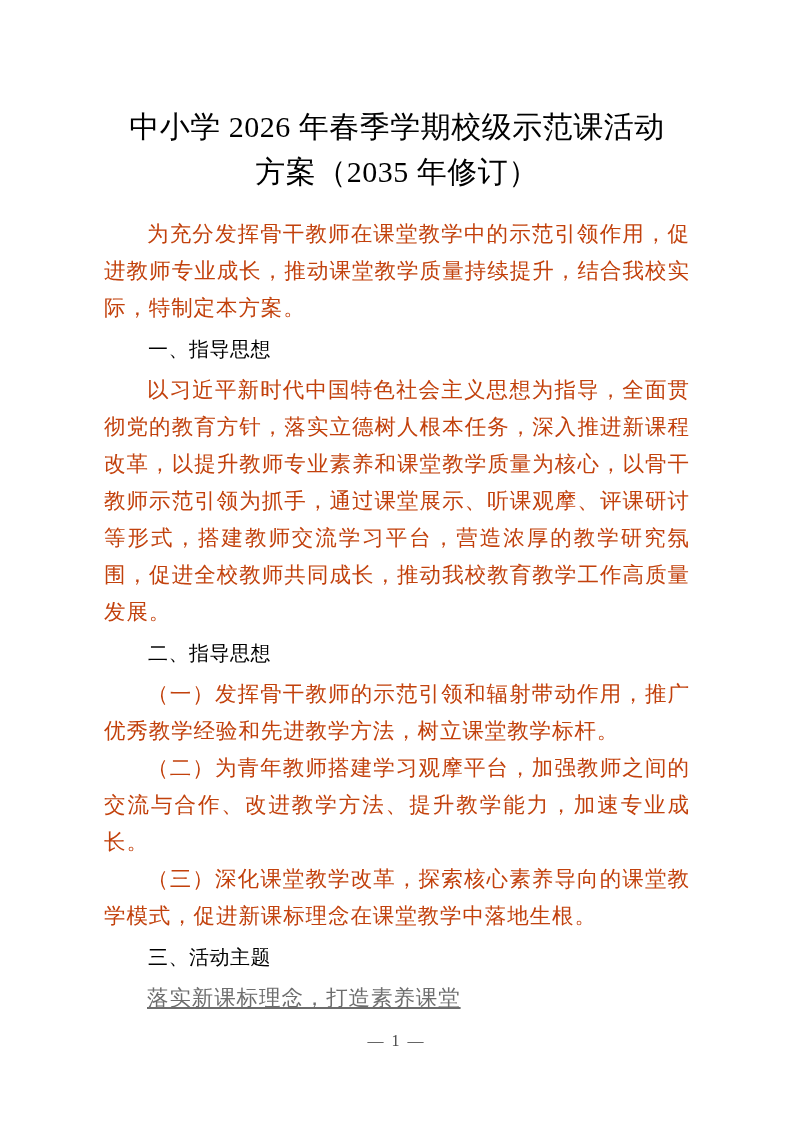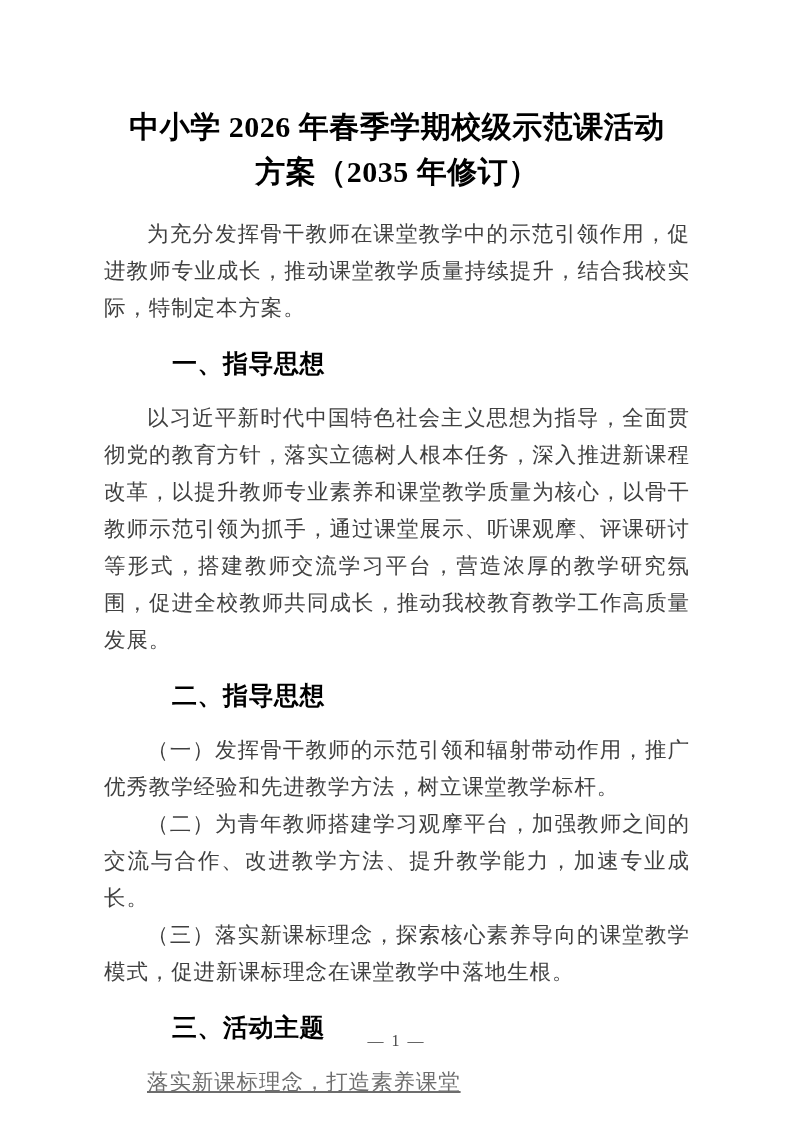--- a/index.html
+++ b/index.html
@@ -28,57 +28,57 @@
     position: absolute;
     left: 104px;
     top: 104px;
     width: 586px;
   }
 
   
   .doc-title {
     text-align: center;
     font-family: "Liberation Serif", "DejaVu Serif", serif;
-    font-weight: bold;
+    font-weight: normal;
     font-size: 30px;
     line-height: 45px;
     color: #000000;
     letter-spacing: 0.5px;
     margin: 0 0 22px 0;
   }
   .doc-title .tline { display: block; white-space: nowrap; }
 
   
   .para {
     font-family: "Liberation Serif", "DejaVu Serif", serif;
     font-size: 21.5px;
     line-height: 37px;
-    color: #404040;
+    color: #c2410c;
     text-indent: 2em;
     text-align: justify;
     text-justify: inter-ideograph;
     letter-spacing: 0.9px;
     margin: 0;
   }
 
   .para.muted {
     color: #6d6d6d;
     text-decoration: underline;
   }
 
   
   .heading {
     font-family: "Liberation Sans", "DejaVu Sans", sans-serif;
-    font-weight: bold;
-    font-size: 25px;
+    font-weight: normal;
+    font-size: 20px;
     line-height: 37px;
     color: #000000;
     text-indent: 2em;
     letter-spacing: 0.5px;
-    margin: 18px;
+    margin: 4px;
   }
 
   
   .footer {
     position: absolute;
     left: 0;
     top: 1032px;
     width: 793px;
     text-align: center;
     font-family: "Liberation Serif", "DejaVu Serif", serif;
@@ -99,21 +99,21 @@
       <span class="tline">方案（2035 年修订）</span>
     </h1>
 
     <div id="blocks">
         <p class="para">为充分发挥骨干教师在课堂教学中的示范引领作用，促进教师专业成长，推动课堂教学质量持续提升，结合我校实际，特制定本方案。</p>
         <p class="heading">一、指导思想</p>
         <p class="para">以习近平新时代中国特色社会主义思想为指导，全面贯彻党的教育方针，落实立德树人根本任务，深入推进新课程改革，以提升教师专业素养和课堂教学质量为核心，以骨干教师示范引领为抓手，通过课堂展示、听课观摩、评课研讨等形式，搭建教师交流学习平台，营造浓厚的教学研究氛围，促进全校教师共同成长，推动我校教育教学工作高质量发展。</p>
         <p class="heading">二、指导思想</p>
         <p class="para">（一）发挥骨干教师的示范引领和辐射带动作用，推广优秀教学经验和先进教学方法，树立课堂教学标杆。</p>
         <p class="para">（二）为青年教师搭建学习观摩平台，加强教师之间的交流与合作、改进教学方法、提升教学能力，加速专业成长。</p>
-        <p class="para">（三）落实新课标理念，探索核心素养导向的课堂教学模式，促进新课标理念在课堂教学中落地生根。</p>
+        <p class="para">（三）深化课堂教学改革，探索核心素养导向的课堂教学模式，促进新课标理念在课堂教学中落地生根。</p>
         <p class="heading">三、活动主题</p>
         <p class="para muted">落实新课标理念，打造素养课堂</p>
       </div>
 
   </div>
 
   <div class="footer">
     <span>— 1 —</span>
   </div>
 

